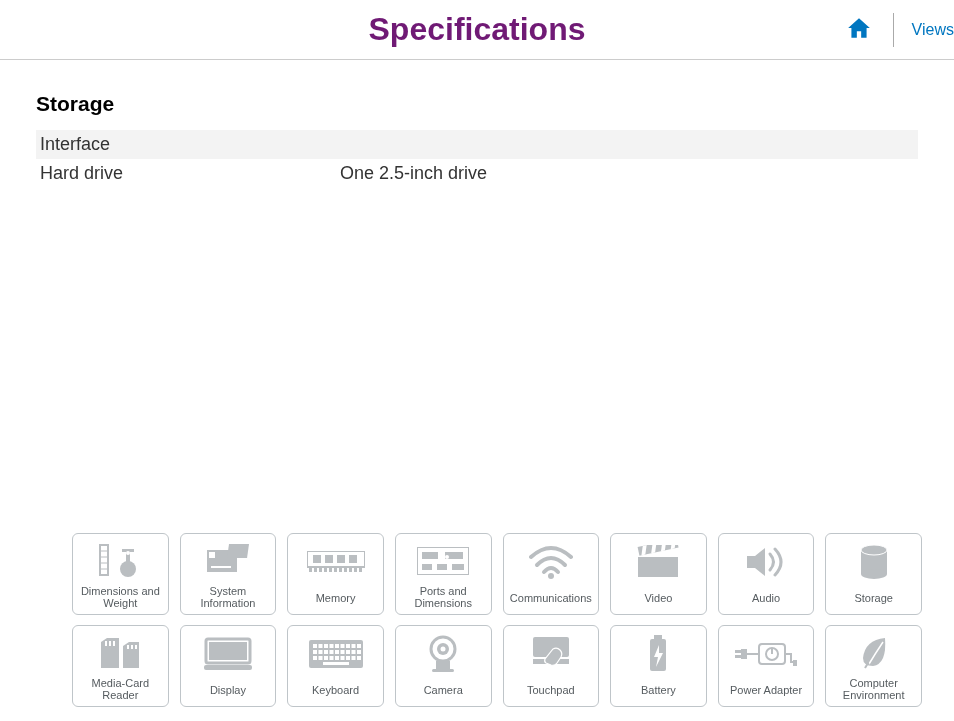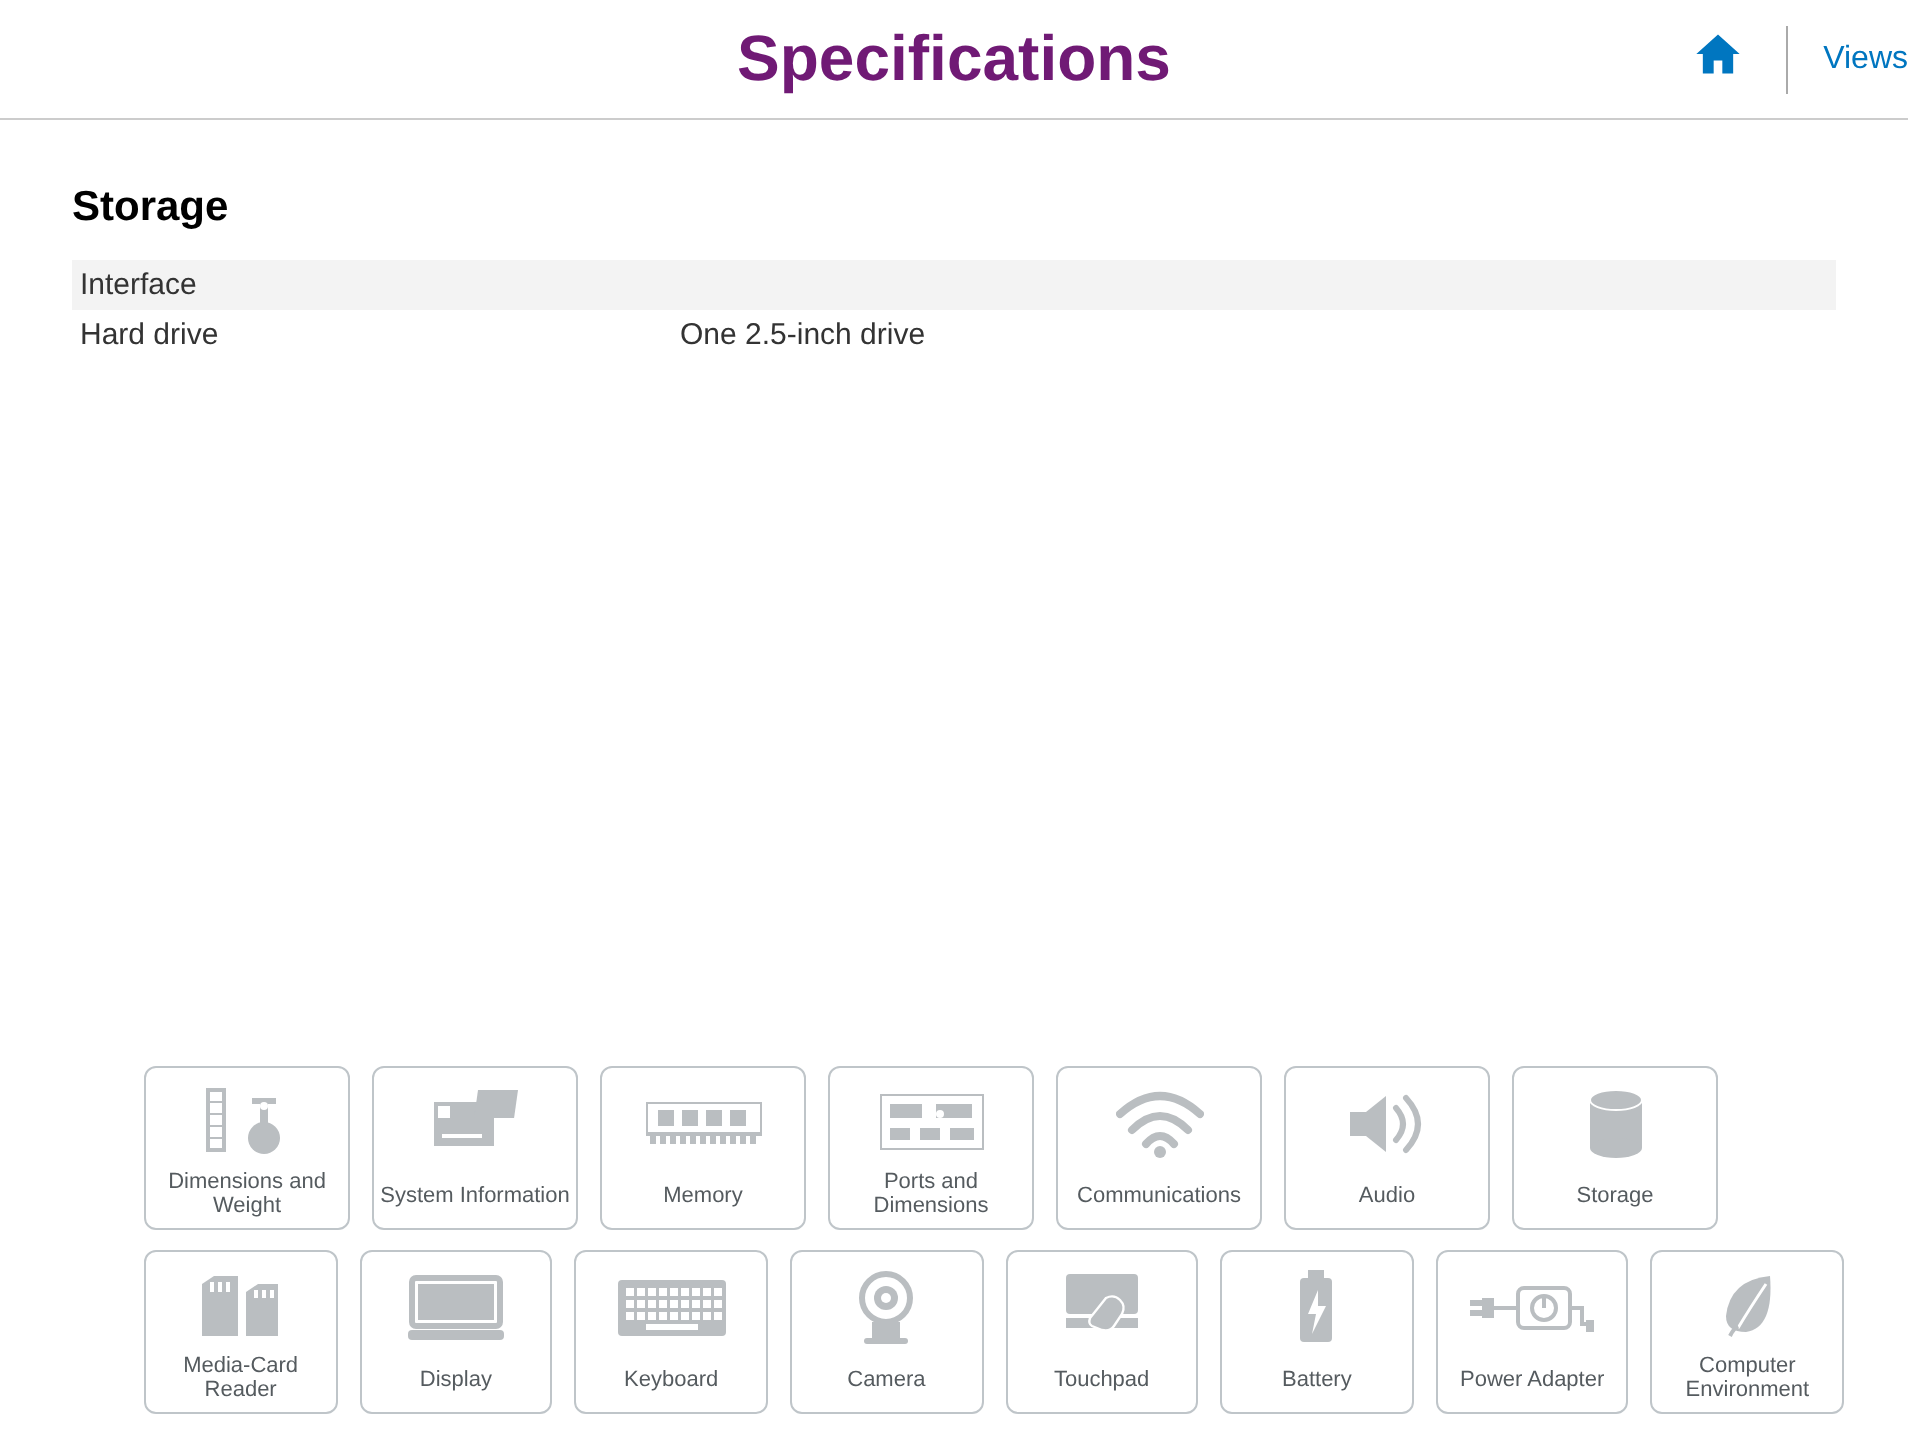--- a/index.html
+++ b/index.html
@@ -49,21 +49,21 @@
     padding: 32px 36px;
   }
   .section-title {
     font-size: 21px;
     font-weight: 700;
     margin-bottom: 14px;
     color: #000;
   }
   .spec-row {
     display: flex;
-    font-size: 15px;
+    font-size: 18px;
     padding: 4px 0 4px 4px;
     color: #333;
   }
   .spec-row.alt { background: #f3f3f3; }
   .spec-key { width: 300px; }
   .spec-val { flex: 1; }
   .bottom-nav {
     position: absolute;
     bottom: 14px;
     left: 0; right: 0;
@@ -204,20 +204,35 @@
       <div class="nav-tile">
         <div class="icon-wrap">
           <svg width="44" height="34" viewBox="0 0 44 34">
             <path d="M2 12 Q22 -6 42 12" fill="none" stroke="#babec1" stroke-width="4" stroke-linecap="round"></path>
             <path d="M8 20 Q22 6 36 20" fill="none" stroke="#babec1" stroke-width="4" stroke-linecap="round"></path>
             <path d="M15 27 Q22 19 29 27" fill="none" stroke="#babec1" stroke-width="4" stroke-linecap="round"></path>
             <circle cx="22" cy="31" r="3" fill="#babec1"></circle>
           </svg>
         </div>
         <div class="tile-label">Communications</div>
+      </div>
+      <div class="nav-tile">
+        <div class="icon-wrap">
+          <svg width="44" height="34" viewBox="0 0 44 34">
+            <rect x="2" y="12" width="40" height="20" fill="#babec1"></rect>
+            <g transform="rotate(-12 2 4)">
+              <rect x="2" y="2" width="40" height="9" fill="#babec1"></rect>
+              <rect x="8" y="2" width="4" height="9" fill="#fff" transform="skewX(-20)"></rect>
+              <rect x="18" y="2" width="4" height="9" fill="#fff" transform="skewX(-20)"></rect>
+              <rect x="28" y="2" width="4" height="9" fill="#fff" transform="skewX(-20)"></rect>
+              <rect x="38" y="2" width="4" height="9" fill="#fff" transform="skewX(-20)"></rect>
+            </g>
+          </svg>
+        </div>
+        <div class="tile-label">Video</div>
       </div>
       <div class="nav-tile">
         <div class="icon-wrap">
           <svg width="42" height="34" viewBox="0 0 42 34">
             <polygon points="2,11 10,11 20,3 20,31 10,23 2,23" fill="#babec1"></polygon>
             <path d="M25 9 Q32 17 25 25" fill="none" stroke="#babec1" stroke-width="3" stroke-linecap="round"></path>
             <path d="M30 4 Q42 17 30 30" fill="none" stroke="#babec1" stroke-width="3" stroke-linecap="round"></path>
           </svg>
         </div>
         <div class="tile-label">Audio</div>

